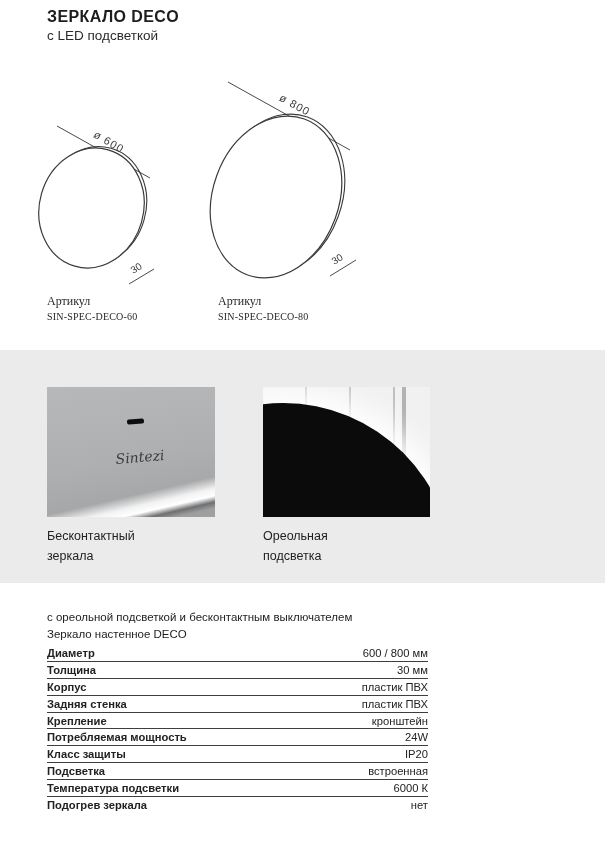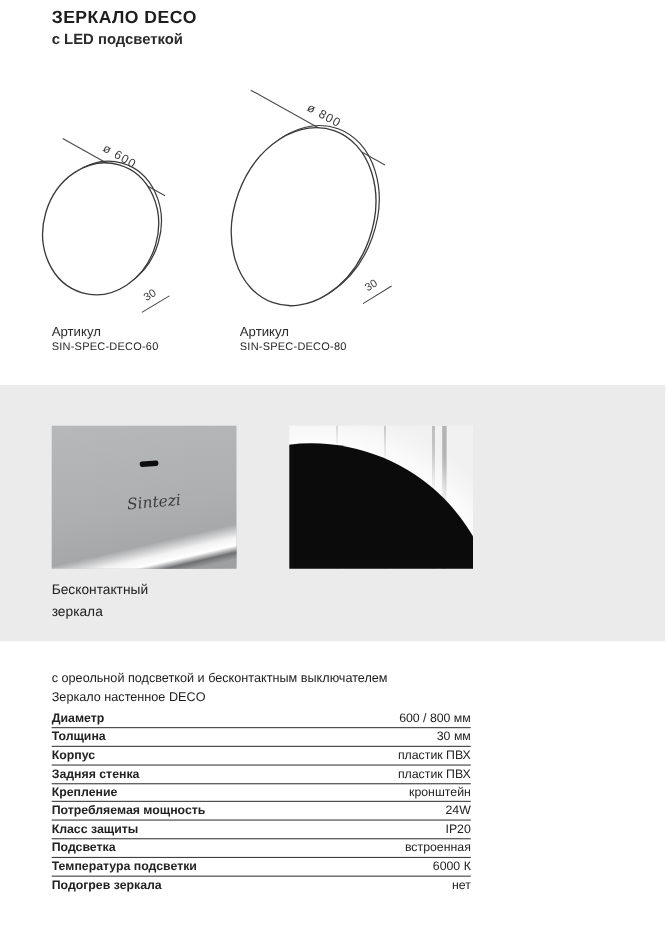--- a/index.html
+++ b/index.html
@@ -10,28 +10,28 @@
     font-family:"Liberation Sans", sans-serif;
     color:#1e1e1e;
   }
   
   .title {
     position:absolute; left:47px; top:8px;
     font-size:16px; font-weight:700; letter-spacing:.4px; color:#1d1d1d;
   }
   .subtitle {
     position:absolute; left:47px; top:28px;
-    font-size:13.5px; font-weight:700; color:#2b2b2b;
+    font-size:13.5px; font-weight:400; color:#2b2b2b;
   }
   
   .diagram { position:absolute; }
   .diagram svg { display:block; overflow:visible; }
   .dim-text { font-family:"Liberation Sans",sans-serif; font-size:11px; fill:#3a3a3a; letter-spacing:1px; }
   .dim-text-small { font-family:"Liberation Sans",sans-serif; font-size:10px; fill:#3a3a3a; }
-  .article { position:absolute; top:294px; }
+  .article { position:absolute; top:294px;font-family:Liberation Serif, serif; }
   .article-label { font-size:12px; color:#2b2b2b; }
   .article-code { font-size:10px; letter-spacing:.2px; color:#1f1f1f; margin-top:2px; }
   
   .band { position:absolute; left:0; top:350px; width:605px; height:233px; background:#ebebeb; }
   .photo { position:absolute; top:387px; width:168px; height:130px; overflow:hidden; }
   .photo-sensor-surface { left:47px; background:linear-gradient(170deg,#b7b8ba 0%,#aeafb1 55%,#9fa0a2 100%); }
   .sensor-bar {
     position:absolute; left:80px; top:32px; width:17px; height:5px;
     background:#0d0d0d; border-radius:2px; transform:rotate(-4deg);
   }
@@ -128,20 +128,24 @@
   <div class="photo photo-halo">
     <div class="wall-lines"></div>
     <div class="wall-dark-line"></div>
     <div class="halo-circle"></div>
   </div>
 
   <div class="caption" style="left:47px;">
     <div>Бесконтактный</div>
     <div>зеркала</div>
   </div>
+  <div class="caption" style="left:263px;">
+    <div>Ореольная</div>
+    <div>подсветка</div>
+  </div>
 
   <div class="product-name">
     <div>с ореольной подсветкой и бесконтактным выключателем</div>
     <div>Зеркало настенное DECO</div>
   </div>
 
   <div class="spec-table">
 
       <div class="spec-row">
         <span class="spec-label">Диаметр</span>

